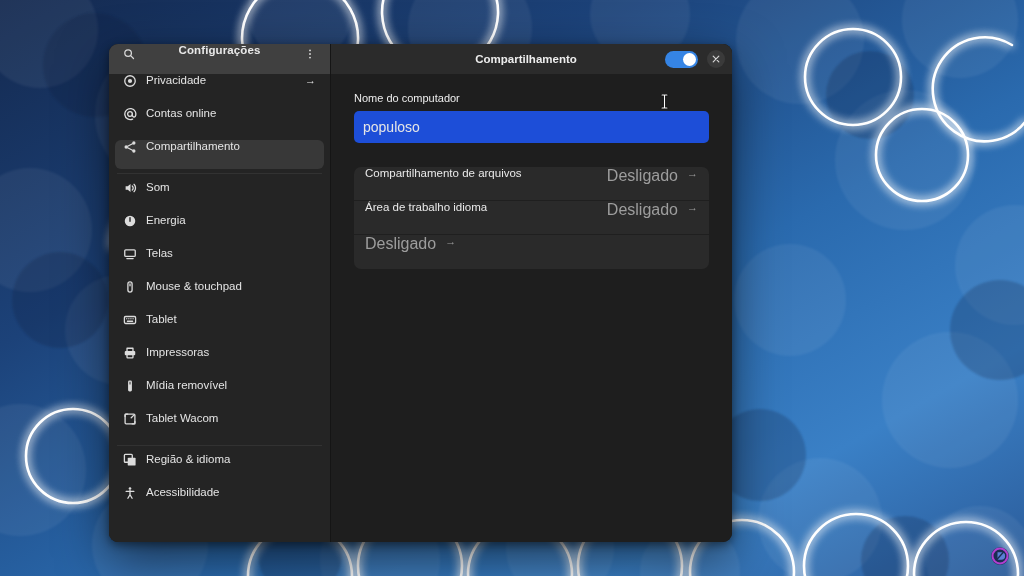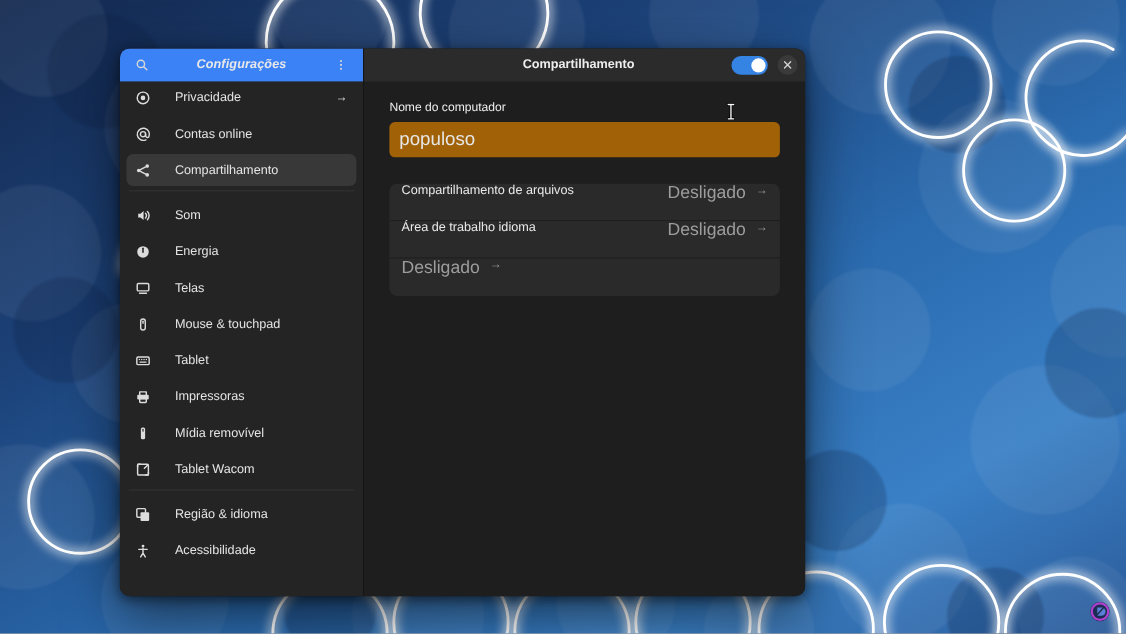--- a/index.html
+++ b/index.html
@@ -49,25 +49,24 @@
     background: #242424;
     display: flex;
     flex-direction: column;
     border-right: 1px solid #151515;
   }
 
   #sidebar-header {
     height: 30px;
     flex: none;
     display: flex;
-    align-items: center;
+    align-items: flex-start;
     padding: 0 10px;
-    background: #3b82f6;
+    background: #404040;
     position: relative;
-    font-style: italic;
   }
   #sidebar-header .title {
     flex: 1;
     text-align: center;
     font-size: 11.5px;
     font-weight: bold;
     color: #e8e8e8;
     letter-spacing: 0.1px;
   }
   .hdr-btn {
@@ -79,22 +78,21 @@
   }
 
   #sidebar-scroll {
     flex: 1;
     overflow: hidden;
     padding: 0 6px;
     background: #242424;
   }
   .nav-item {
     display: flex;
-    align-items: center;
-    gap: 22px;
+    gap: 9px;
     height: 29px;
     padding: 0 8px;
     border-radius: 6px;
     color: #e4e4e4;
     font-size: 11.5px;
     margin-bottom: 4px;
     position: relative;
   }
   .nav-item.selected { background: #383838; }
   .nav-item .ico {
@@ -170,25 +168,25 @@
 
   .field-label {
     font-size: 11px;
     font-weight: normal;
     color: #ededed;
     margin-bottom: 7px;
   }
   #hostname-input {
     width: 100%;
     height: 23px;
-    background: #a16207;
+    background: #1d4ed8;
     border: none;
     border-radius: 5px;
     color: #e6e6e6;
-    font-size: 17px;
+    font-size: 14px;
     font-family: "Liberation Sans", sans-serif;
     padding: 16px 9px;
     outline: none;
     display: block;
   }
 
   #service-list {
     margin-top: 24px;
     background: #2a2a2a;
     border-radius: 7px;

